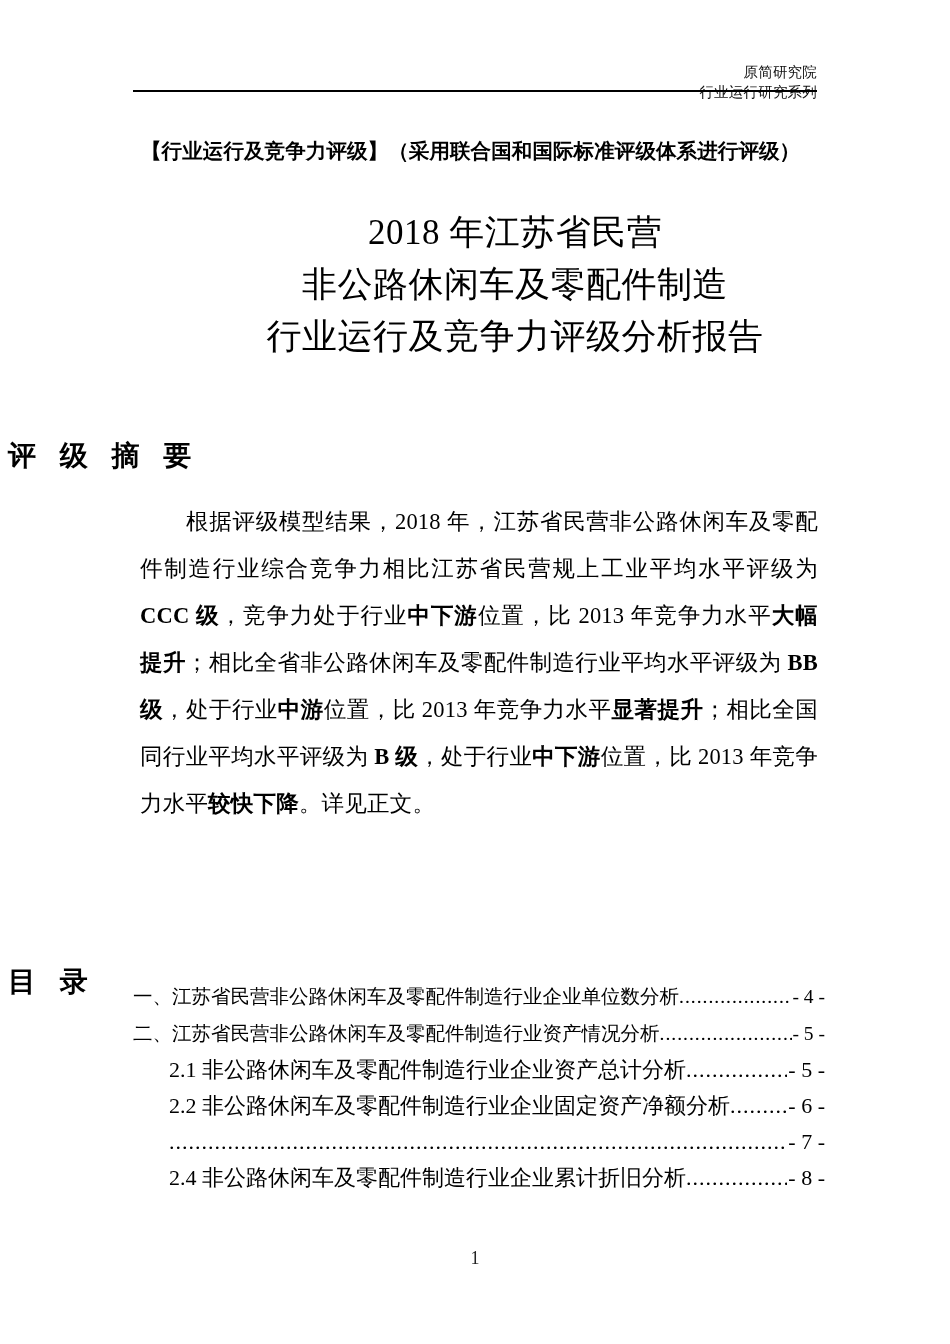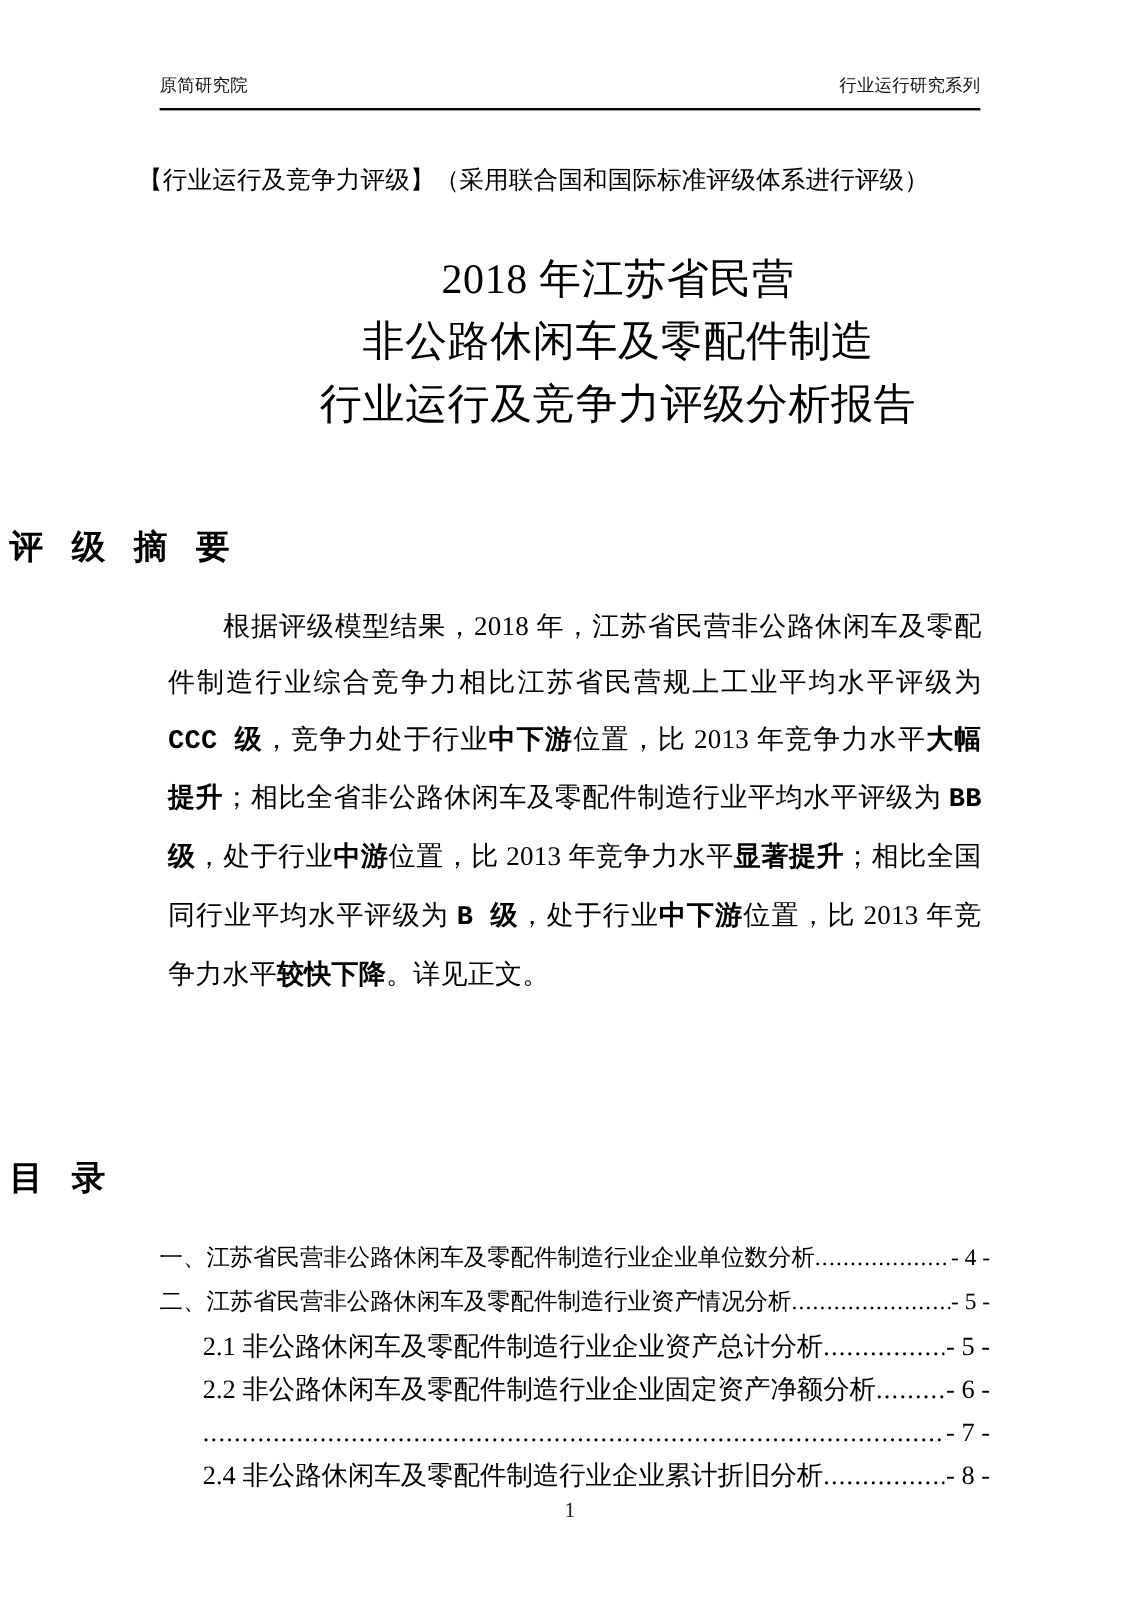--- a/index.html
+++ b/index.html
@@ -30,38 +30,39 @@
     top: 62px;
     width: 684px;
     display: flex;
     justify-content: space-between;
     align-items: flex-end;
     font-family: "Liberation Sans", "DejaVu Sans", sans-serif;
     font-size: 14.5px;
     line-height: 20px;
     color: #111111;
     letter-spacing: 0.2px;
+    flex-direction: column;
   }
   .header-rule {
     position: absolute;
     left: 133px;
     top: 90px;
     width: 684px;
     height: 2px;
     background: #000000;
   }
 
   
   .subtitle-line {
     position: absolute;
-    left: 115px;
+    left: 141px;
     top: 136px;
     width: 690px;
     font-size: 20.5px;
-    font-weight: normal;
+    font-weight: bold;
     line-height: 30px;
     letter-spacing: 0.1px;
     white-space: nowrap;
   }
 
   
   .doc-title {
     position: absolute;
     left: 0;
     top: 207px;
@@ -96,27 +97,27 @@
     left: 140px;
     top: 498px;
     width: 678px;
     font-size: 22.5px;
     line-height: 47px;
     text-align: justify;
     text-justify: inter-ideograph;
     text-indent: 46px;
     letter-spacing: 0.2px;
   }
-  .summary-body b { font-weight: bold; font-family: Liberation Mono, monospace; }
+  .summary-body b { font-weight: bold; }
 
   
   .toc {
     position: absolute;
     left: 133px;
-    top: 1030px;
+    top: 978px;
     width: 692px;
   }
   .toc-entry {
     display: flex;
     align-items: baseline;
     font-size: 19.5px;
     line-height: 37px;
     white-space: nowrap;
   }
   .toc-entry.level-2 {

